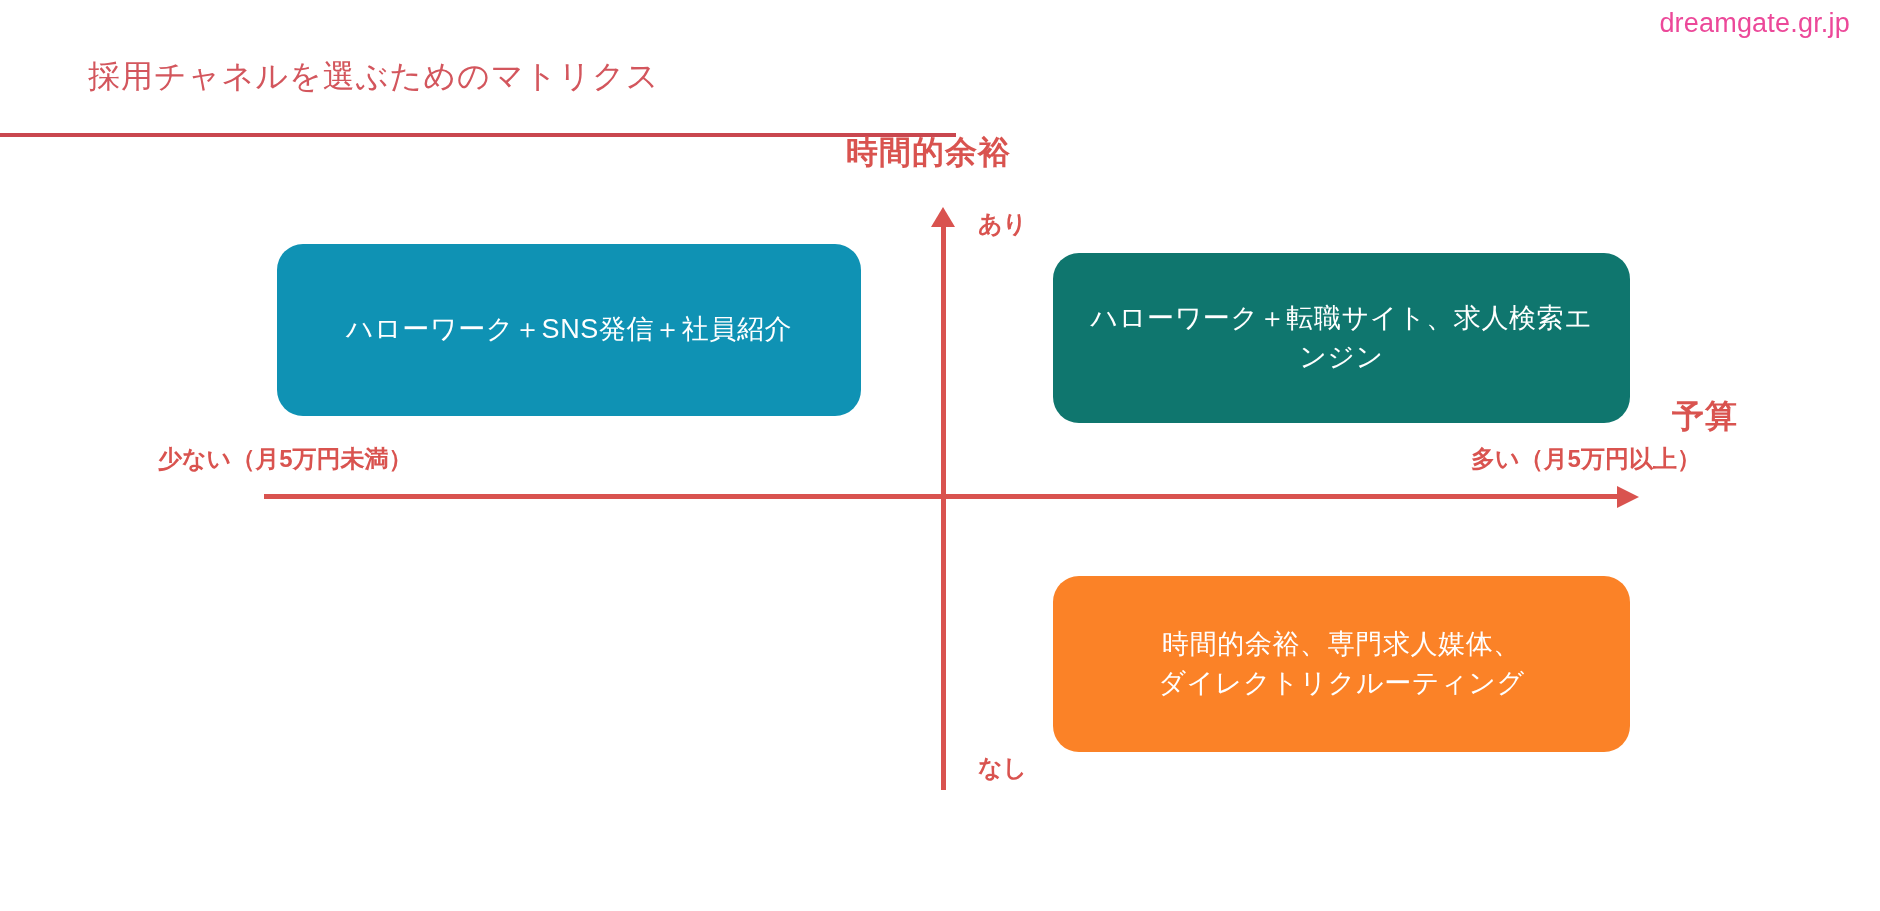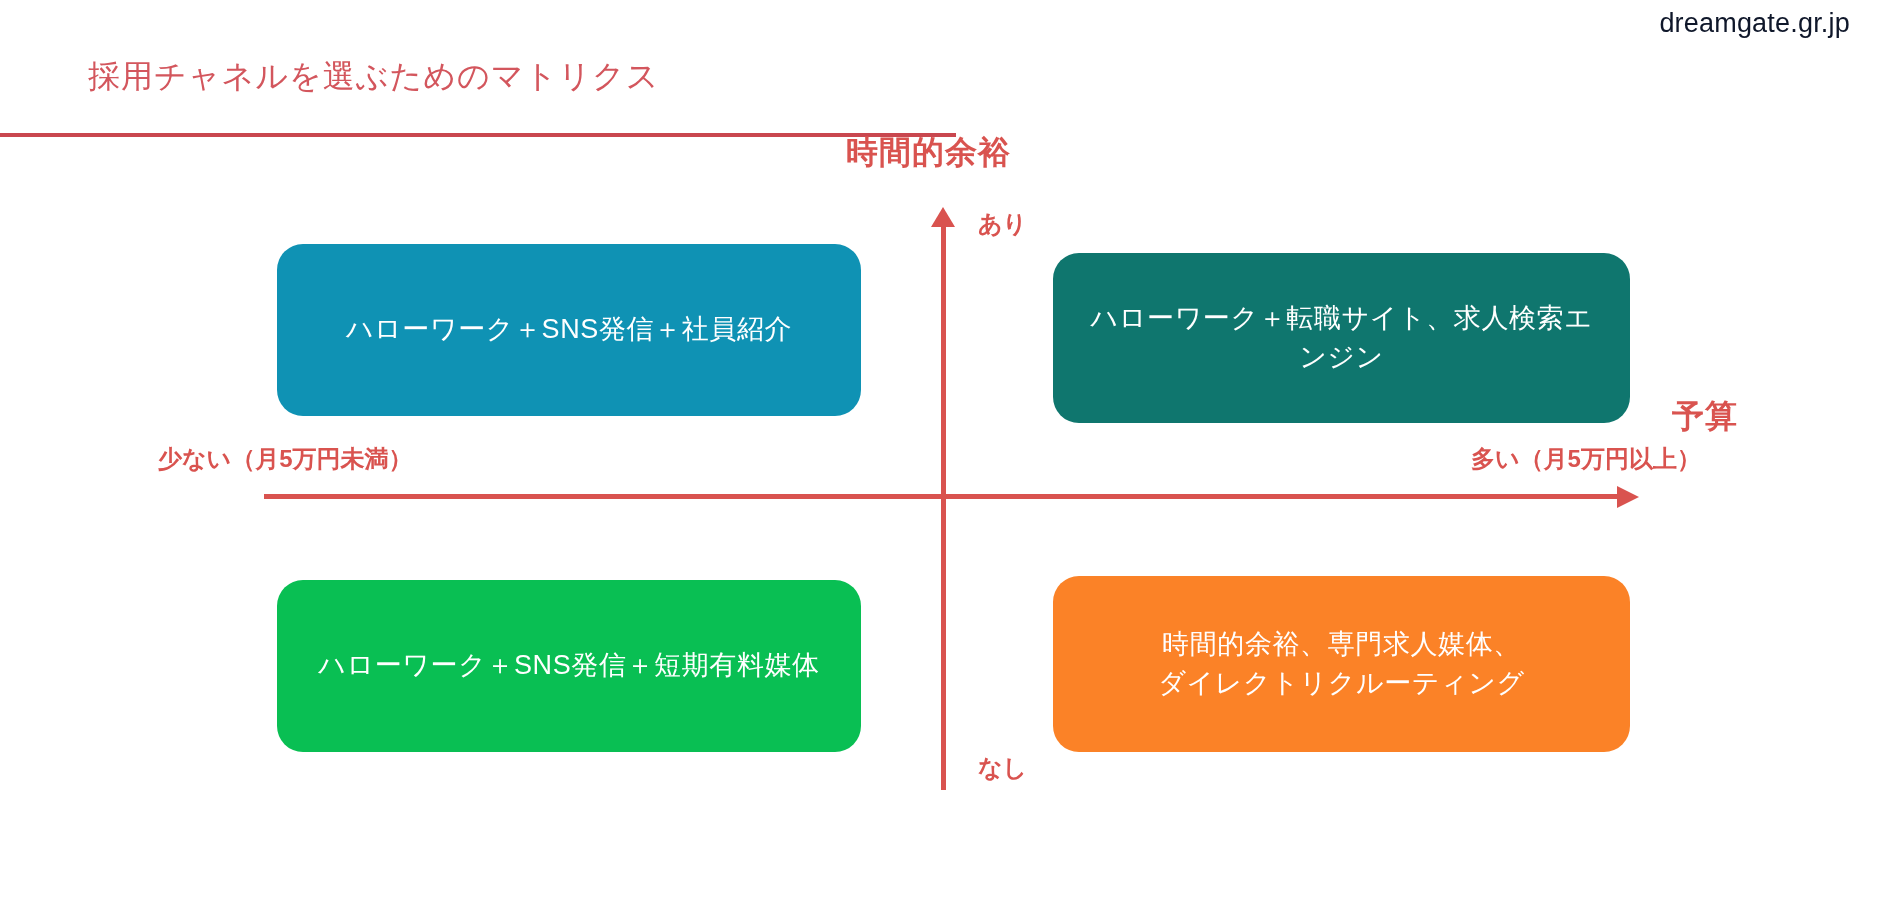--- a/index.html
+++ b/index.html
@@ -13,21 +13,21 @@
     position: relative;
     width: 1880px; height: 911px;
     background: #ffffff;
   }
 
   
   .watermark {
     position: absolute;
     right: 30px; top: 8px;
     font-size: 27px;
-    color: #0f172a;
+    color: #ec4899;
     letter-spacing: 0.2px;
     white-space: nowrap;
   }
   .title {
     position: absolute;
     left: 88px; top: 55px;
     font-size: 32px;
     color: #d3565d;
     letter-spacing: 1px;
     white-space: nowrap;
@@ -128,23 +128,20 @@
   <div class="lbl lbl-high">多い（月5万円以上）</div>
 
   <div class="qbox qbox-tl">
     <span>ハローワーク＋SNS発信＋社員紹介</span>
   </div>
 
   <div class="qbox qbox-tr">
     <span>ハローワーク＋転職サイト、求人検索エンジン</span>
   </div>
 
-  <div class="qbox qbox-bl">
-    <span>ハローワーク＋SNS発信＋短期有料媒体</span>
-  </div>
 
   <div class="qbox qbox-br">
     <span>
       <span>時間的余裕、専門求人媒体、</span><br>
       <span>ダイレクトリクルーティング</span>
     </span>
   </div>
 
 </div>
 

